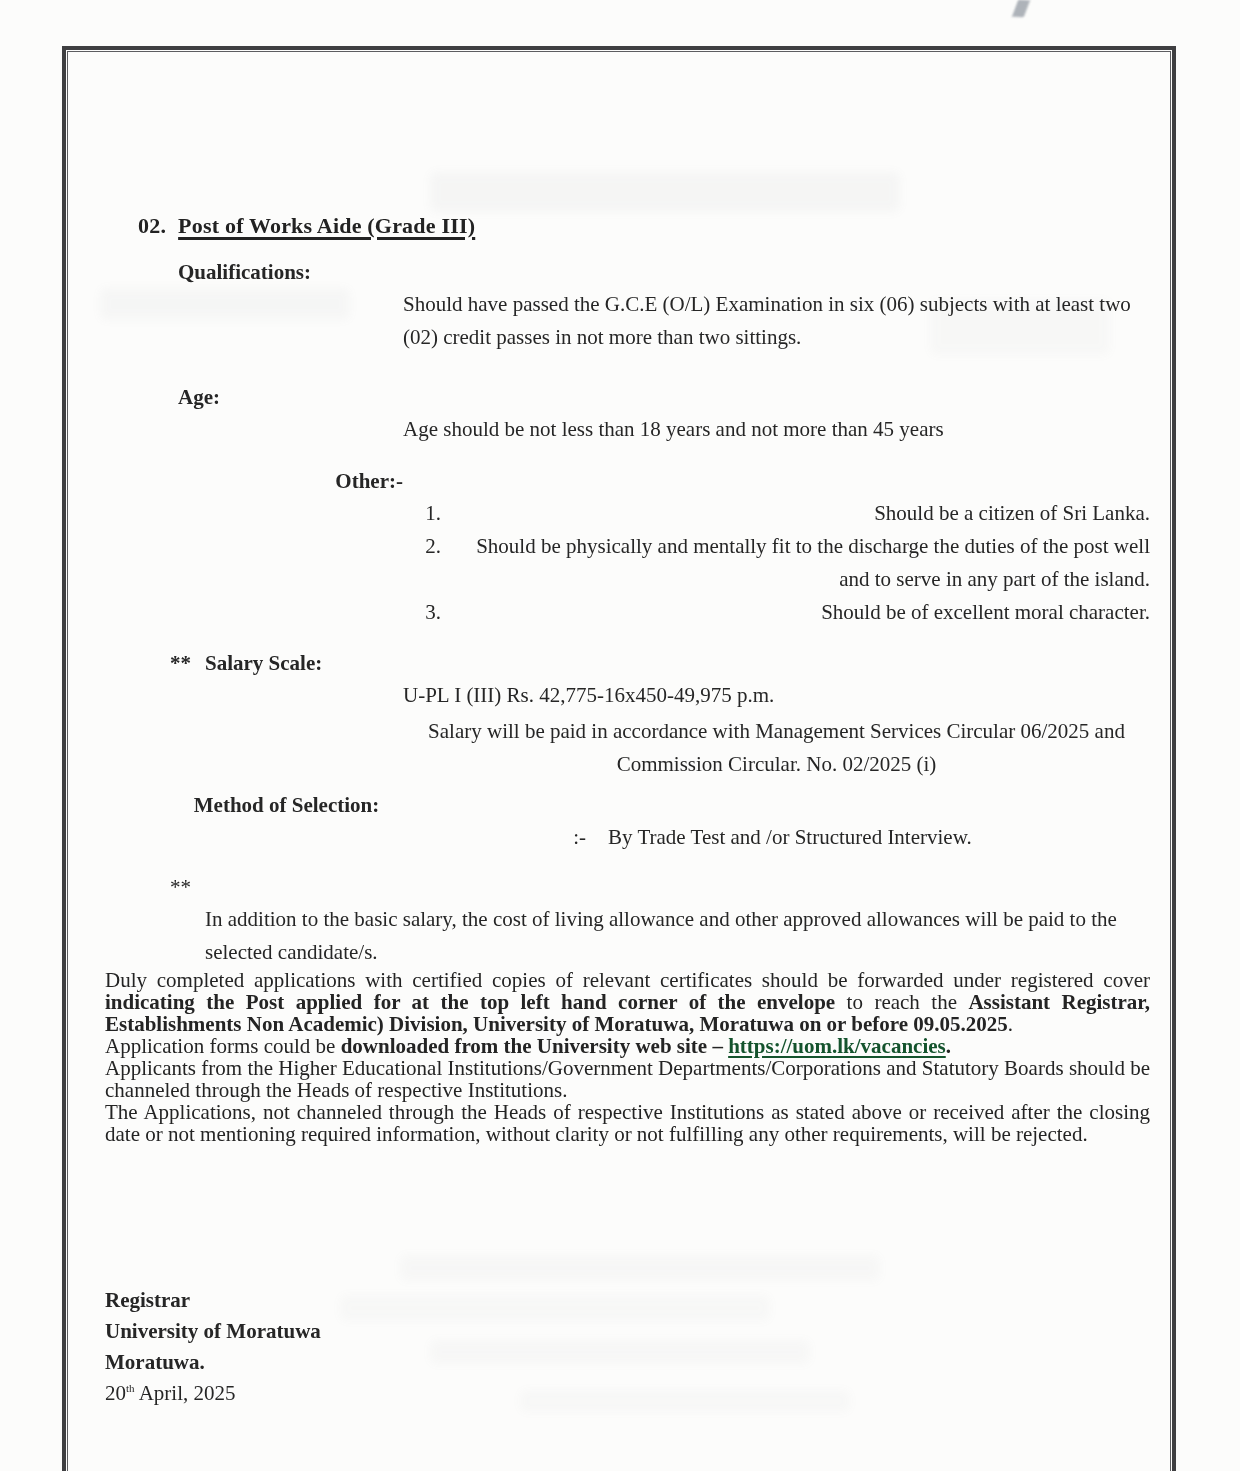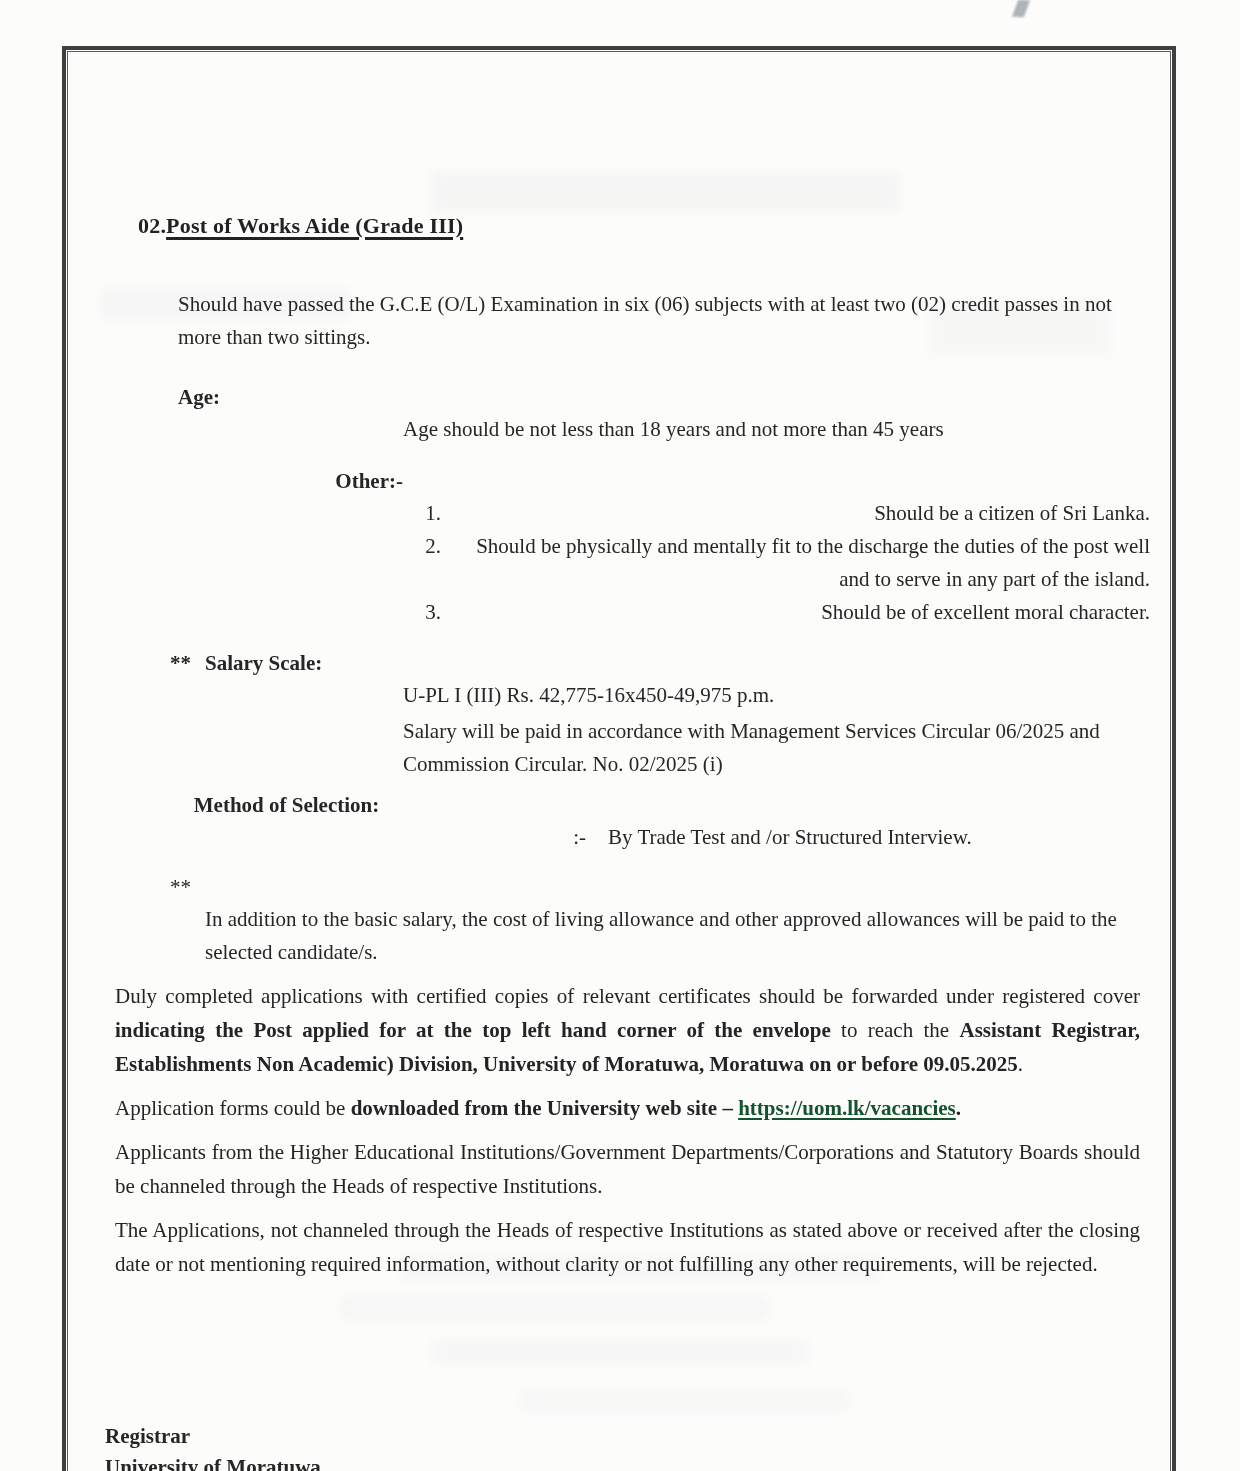--- a/index.html
+++ b/index.html
@@ -30,21 +30,21 @@
     font-size: 21px;
     line-height: 33px;
   }
   .heading {
     margin: 209px 0 0 33px;
     font-size: 22px;
     font-weight: bold;
     letter-spacing: 0.2px;
     color: #222;
   }
-  .heading .h-num { margin-right: 0; }
+  .heading .h-num { margin-right: 12px; }
   .heading .h-title {
     text-decoration: underline;
     text-decoration-thickness: 2.5px;
     text-underline-offset: 4px;
     text-align: right;
   }
   .row { display: flex; padding-left: 73px; }
   .row .label { width: 225px; flex-shrink: 0; font-weight: bold; }
   .row .value { flex: 1; margin-top: 32px; }
   .row-qual   { margin-top: 14px; }
@@ -54,25 +54,25 @@
   .row-salary .marker { width: 35px; flex-shrink: 0; font-weight: bold; }
   .row-salary .label  { width: 198px; }
   .row-method { margin-top: 8px; text-align: center; }
   .row-method .label { width: 217px; }
   .row-method .sep { margin-right: 22px; }
   .row-allow  { margin-top: 17px; padding-left: 65px; }
   .row-allow .marker { width: 35px; flex-shrink: 0; }
   .oli { display: flex; }
   .oli .num { width: 38px; flex-shrink: 0; }
   .oli .txt { flex: 1; }
-  .salary-note { margin-top: 3px; }
+  .salary-note { margin-top: 3px; text-align: center; }
   .paras p {
-    margin: 10px;
+    margin: 0;
     text-align: justify;
-    line-height: 34px;
+    line-height: 22px;
     color: #242424;
   }
   .para-1 { margin-top: 44px; }
   .para-2 { margin-top: 13px; }
   .para-3 { margin-top: 51px; }
   .para-4 { margin-top: 29px; }
   .paras b, .row b { font-weight: bold; }
   .link {
     font-weight: bold;
     text-decoration: underline;
@@ -117,20 +117,21 @@
   <div class="frame-inner"></div>
 </div>
 
 <div class="content">
 
   <div class="heading">
     <span class="h-num">02.</span><span class="h-title">Post of Works Aide (Grade III)</span>
   </div>
 
   <div class="row row-qual">
+    <div class="label">Qualifications:</div>
     <div class="value">Should have passed the G.C.E (O/L) Examination in six (06) subjects with at least two (02) credit passes in not more than two sittings.</div>
   </div>
 
   <div class="row row-age">
     <div class="label">Age:</div>
     <div class="value">Age should be not less than 18 years and not more than 45 years</div>
   </div>
 
   <div class="row row-other">
     <div class="label">Other:-</div>

